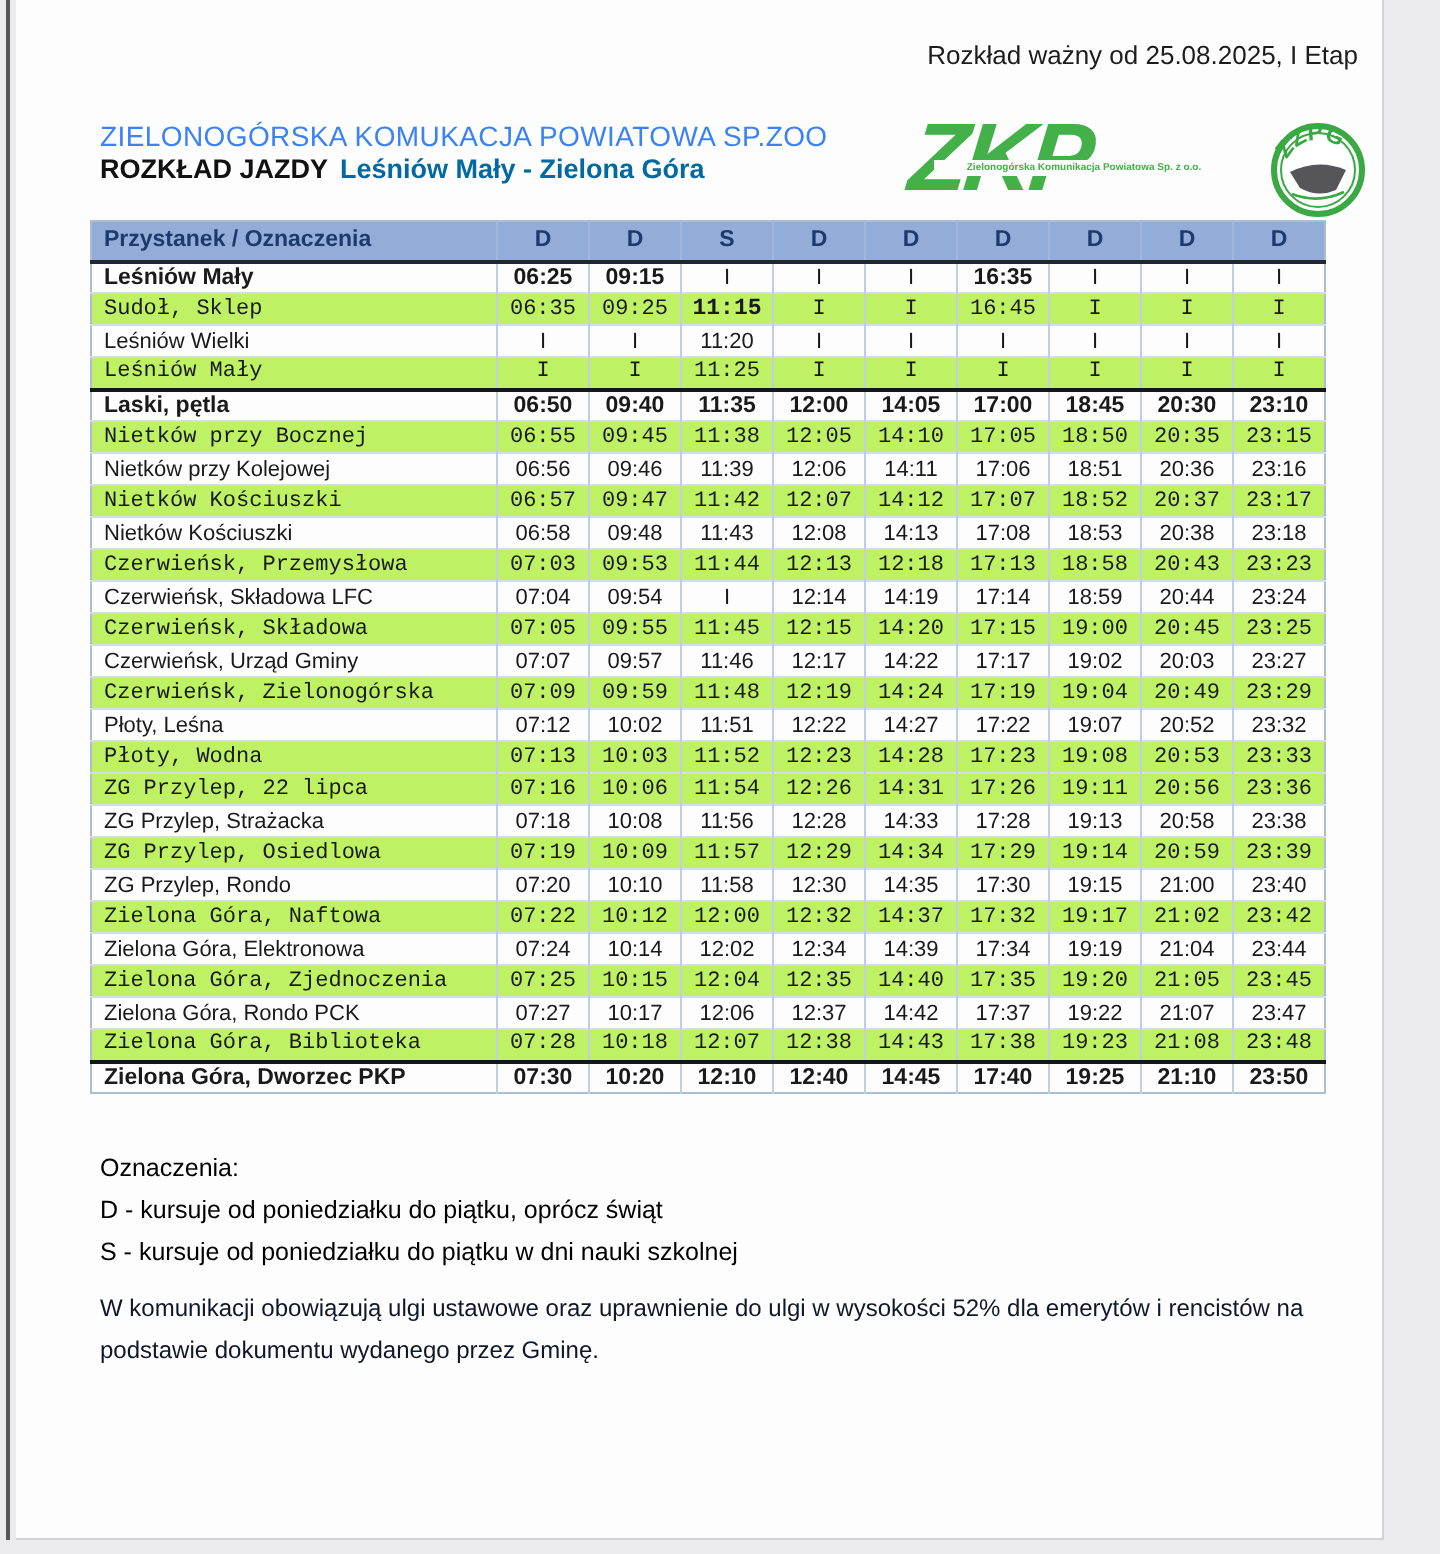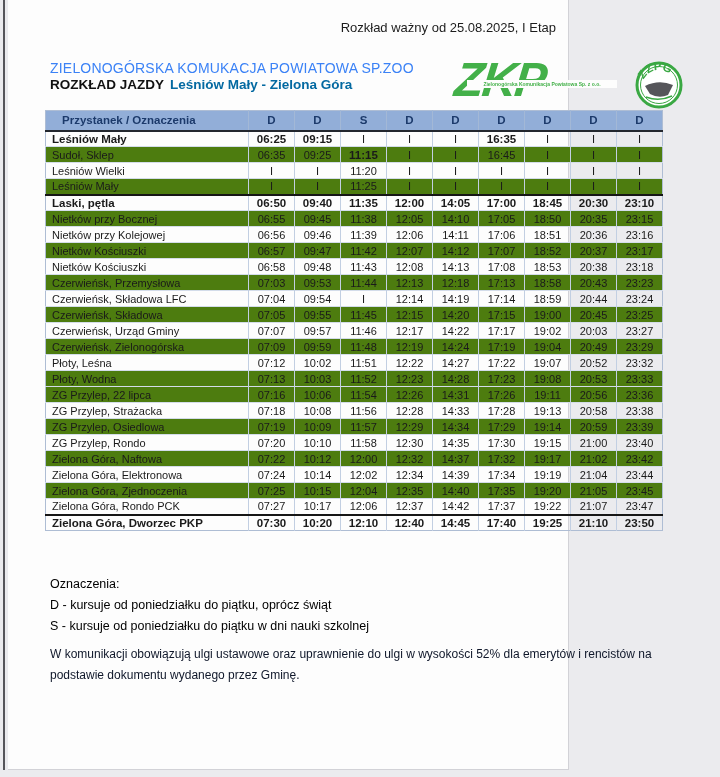--- a/index.html
+++ b/index.html
@@ -1,20 +1,20 @@
 <!DOCTYPE html>
 <html lang="pl"><head>
 <meta charset="utf-8">
 <style>
   * { margin:0; padding:0; box-sizing:border-box; }
   html,body { width:720px; height:777px; overflow:hidden; background:#ebebee;
               font-family:"Liberation Sans", sans-serif; }
   .viewport { position:relative; width:720px; height:777px; }
   .edge-line { position:absolute; left:3px; top:0; width:2px; height:770px; background:#55555a; }
-  .page { position:absolute; left:8px; top:0; width:561px; height:770px;
+  .page { position:absolute; left:8px; top:0; width:684px; height:770px;
           background:#fdfdfd; border-right:1px solid #d2d2d7; border-bottom:1px solid #d2d2d7; }
 
   .valid-note { position:absolute; top:20px; right:12px; font-size:13px; color:#1c1c1c; }
 
   .company { position:absolute; left:42px; top:60px; font-size:14px; color:#3b82f6; letter-spacing:.2px; }
   .title-line { position:absolute; left:42px; top:77px; font-size:13.5px; font-weight:bold; color:#111; }
   .route { color:#0369a1; margin-left:6px; }
 
   .zkp-logo { position:absolute; left:447px; top:54px; width:178px; height:56px; }
   .zkp-text { font-size:48px; font-weight:bold; font-style:italic; color:#43b049;
@@ -24,27 +24,27 @@
              padding:1px 0; white-space:nowrap; overflow:hidden; }
   .zzpg-logo { position:absolute; left:626px; top:58px; }
 
   table.timetable { position:absolute; left:37px; top:110px; width:617px;
                     border-collapse:collapse; table-layout:fixed;
                     border:1px solid #aebdd4; }
   .timetable th, .timetable td { overflow:hidden; white-space:nowrap; }
   .timetable thead th { background:#92aed8; color:#1c3a6b; height:20px;
                         font-size:11.5px; font-weight:600;
                         border-bottom:2px solid #23272e; }
-  .timetable thead th.stop-h { text-align:left; padding-left:16px; }
+  .timetable thead th.stop-h { text-align:left; padding-left:6px; }
   .timetable td { height:16px; font-size:11px; color:#1a1a1a; vertical-align:middle; }
   .timetable td.stop { text-align:left; padding-left:6px; }
   .timetable td.time { text-align:center; border-left:1px solid #c2cfe2; }
   .timetable th.code { border-left:1px solid #a3b8d6; }
   .timetable tbody tr { border-top:1px solid #d3dcea; }
-  .timetable tbody tr.alt { background:#4d7c0f; }
+  .timetable tbody tr.alt { background:#bef264;font-family:Liberation Mono, monospace; }
   .timetable tbody tr.major { border-top:2px solid #161616; }
   .timetable .b { font-weight:bold; font-size:11.5px; }
 
   .legend { position:absolute; left:42px; top:574px; font-size:12.5px; color:#000000; line-height:21px; }
   .fare-note { position:absolute; left:42px; top:644px; width:622px;
                font-size:12px; color:#0f172a; line-height:1.75; }
 </style>
 </head>
 <body>
 
@@ -380,20 +380,32 @@
             <td class="time">07:27</td>
             <td class="time">10:17</td>
             <td class="time">12:06</td>
             <td class="time">12:37</td>
             <td class="time">14:42</td>
             <td class="time">17:37</td>
             <td class="time">19:22</td>
             <td class="time">21:07</td>
             <td class="time">23:47</td>
           </tr>
+          <tr class="alt">
+            <td class="stop">Zielona Góra, Biblioteka</td>
+            <td class="time">07:28</td>
+            <td class="time">10:18</td>
+            <td class="time">12:07</td>
+            <td class="time">12:38</td>
+            <td class="time">14:43</td>
+            <td class="time">17:38</td>
+            <td class="time">19:23</td>
+            <td class="time">21:08</td>
+            <td class="time">23:48</td>
+          </tr>
           <tr class=" major">
             <td class="stop b">Zielona Góra, Dworzec PKP</td>
             <td class="time b">07:30</td>
             <td class="time b">10:20</td>
             <td class="time b">12:10</td>
             <td class="time b">12:40</td>
             <td class="time b">14:45</td>
             <td class="time b">17:40</td>
             <td class="time b">19:25</td>
             <td class="time b">21:10</td>

